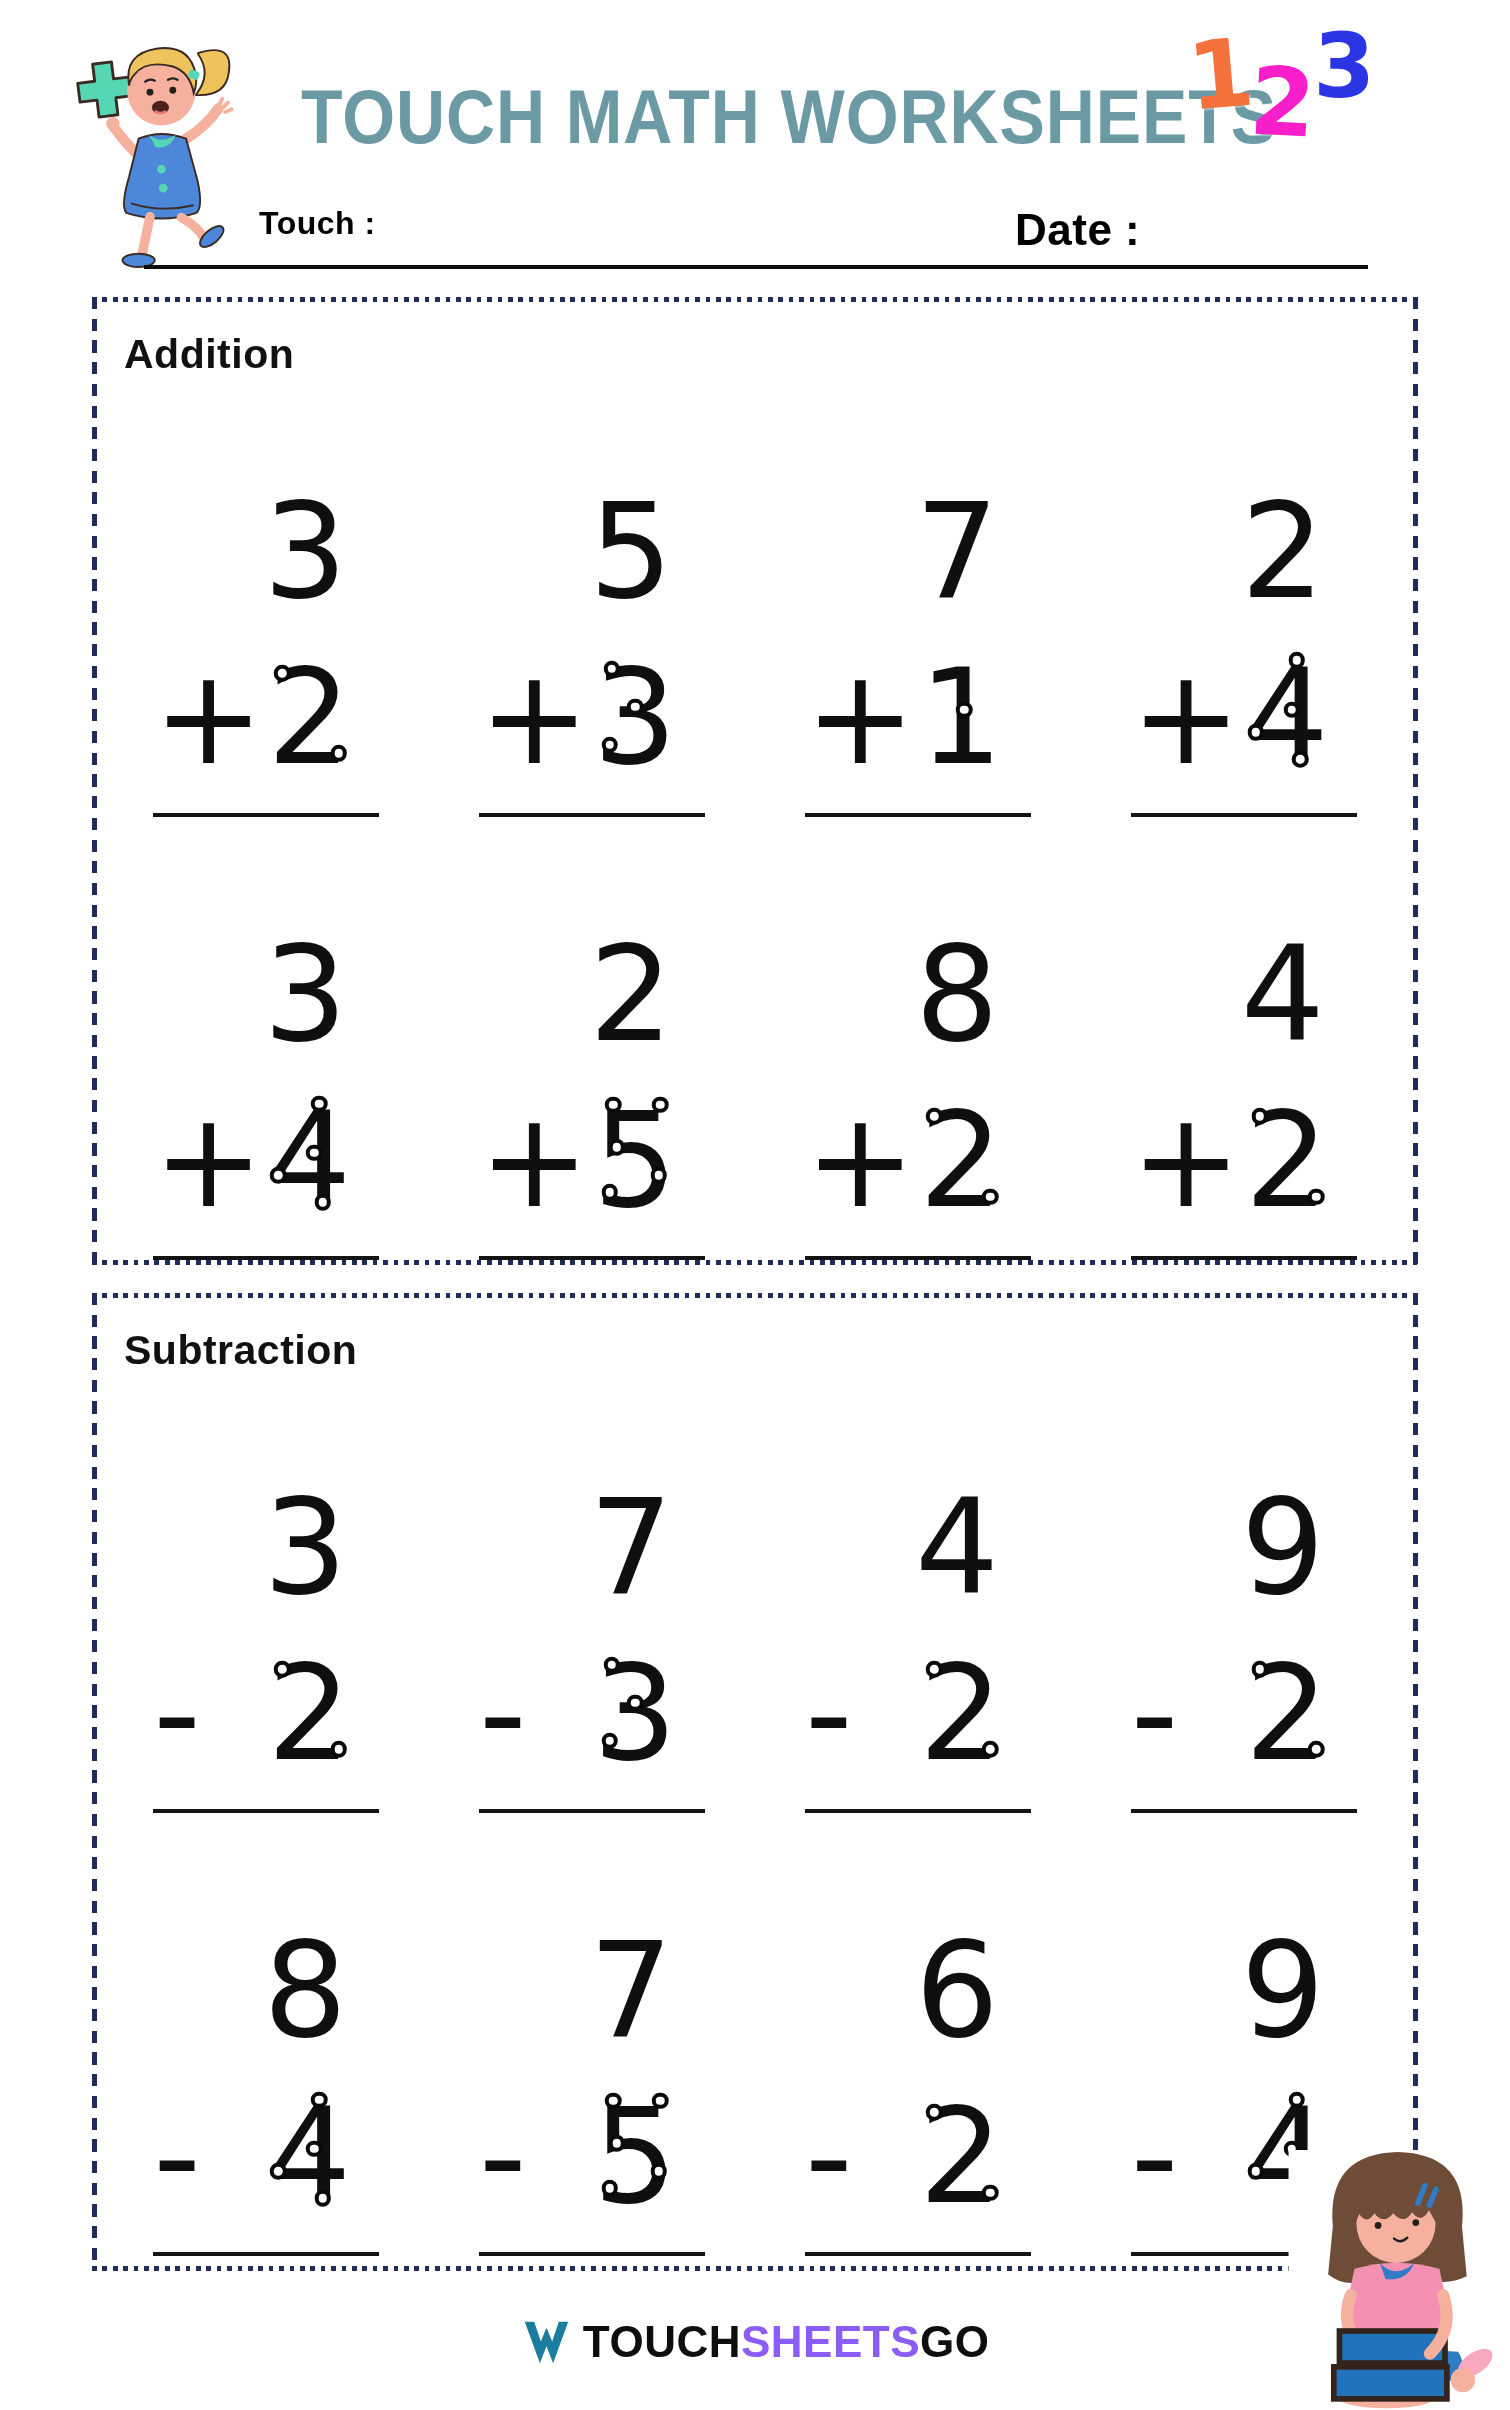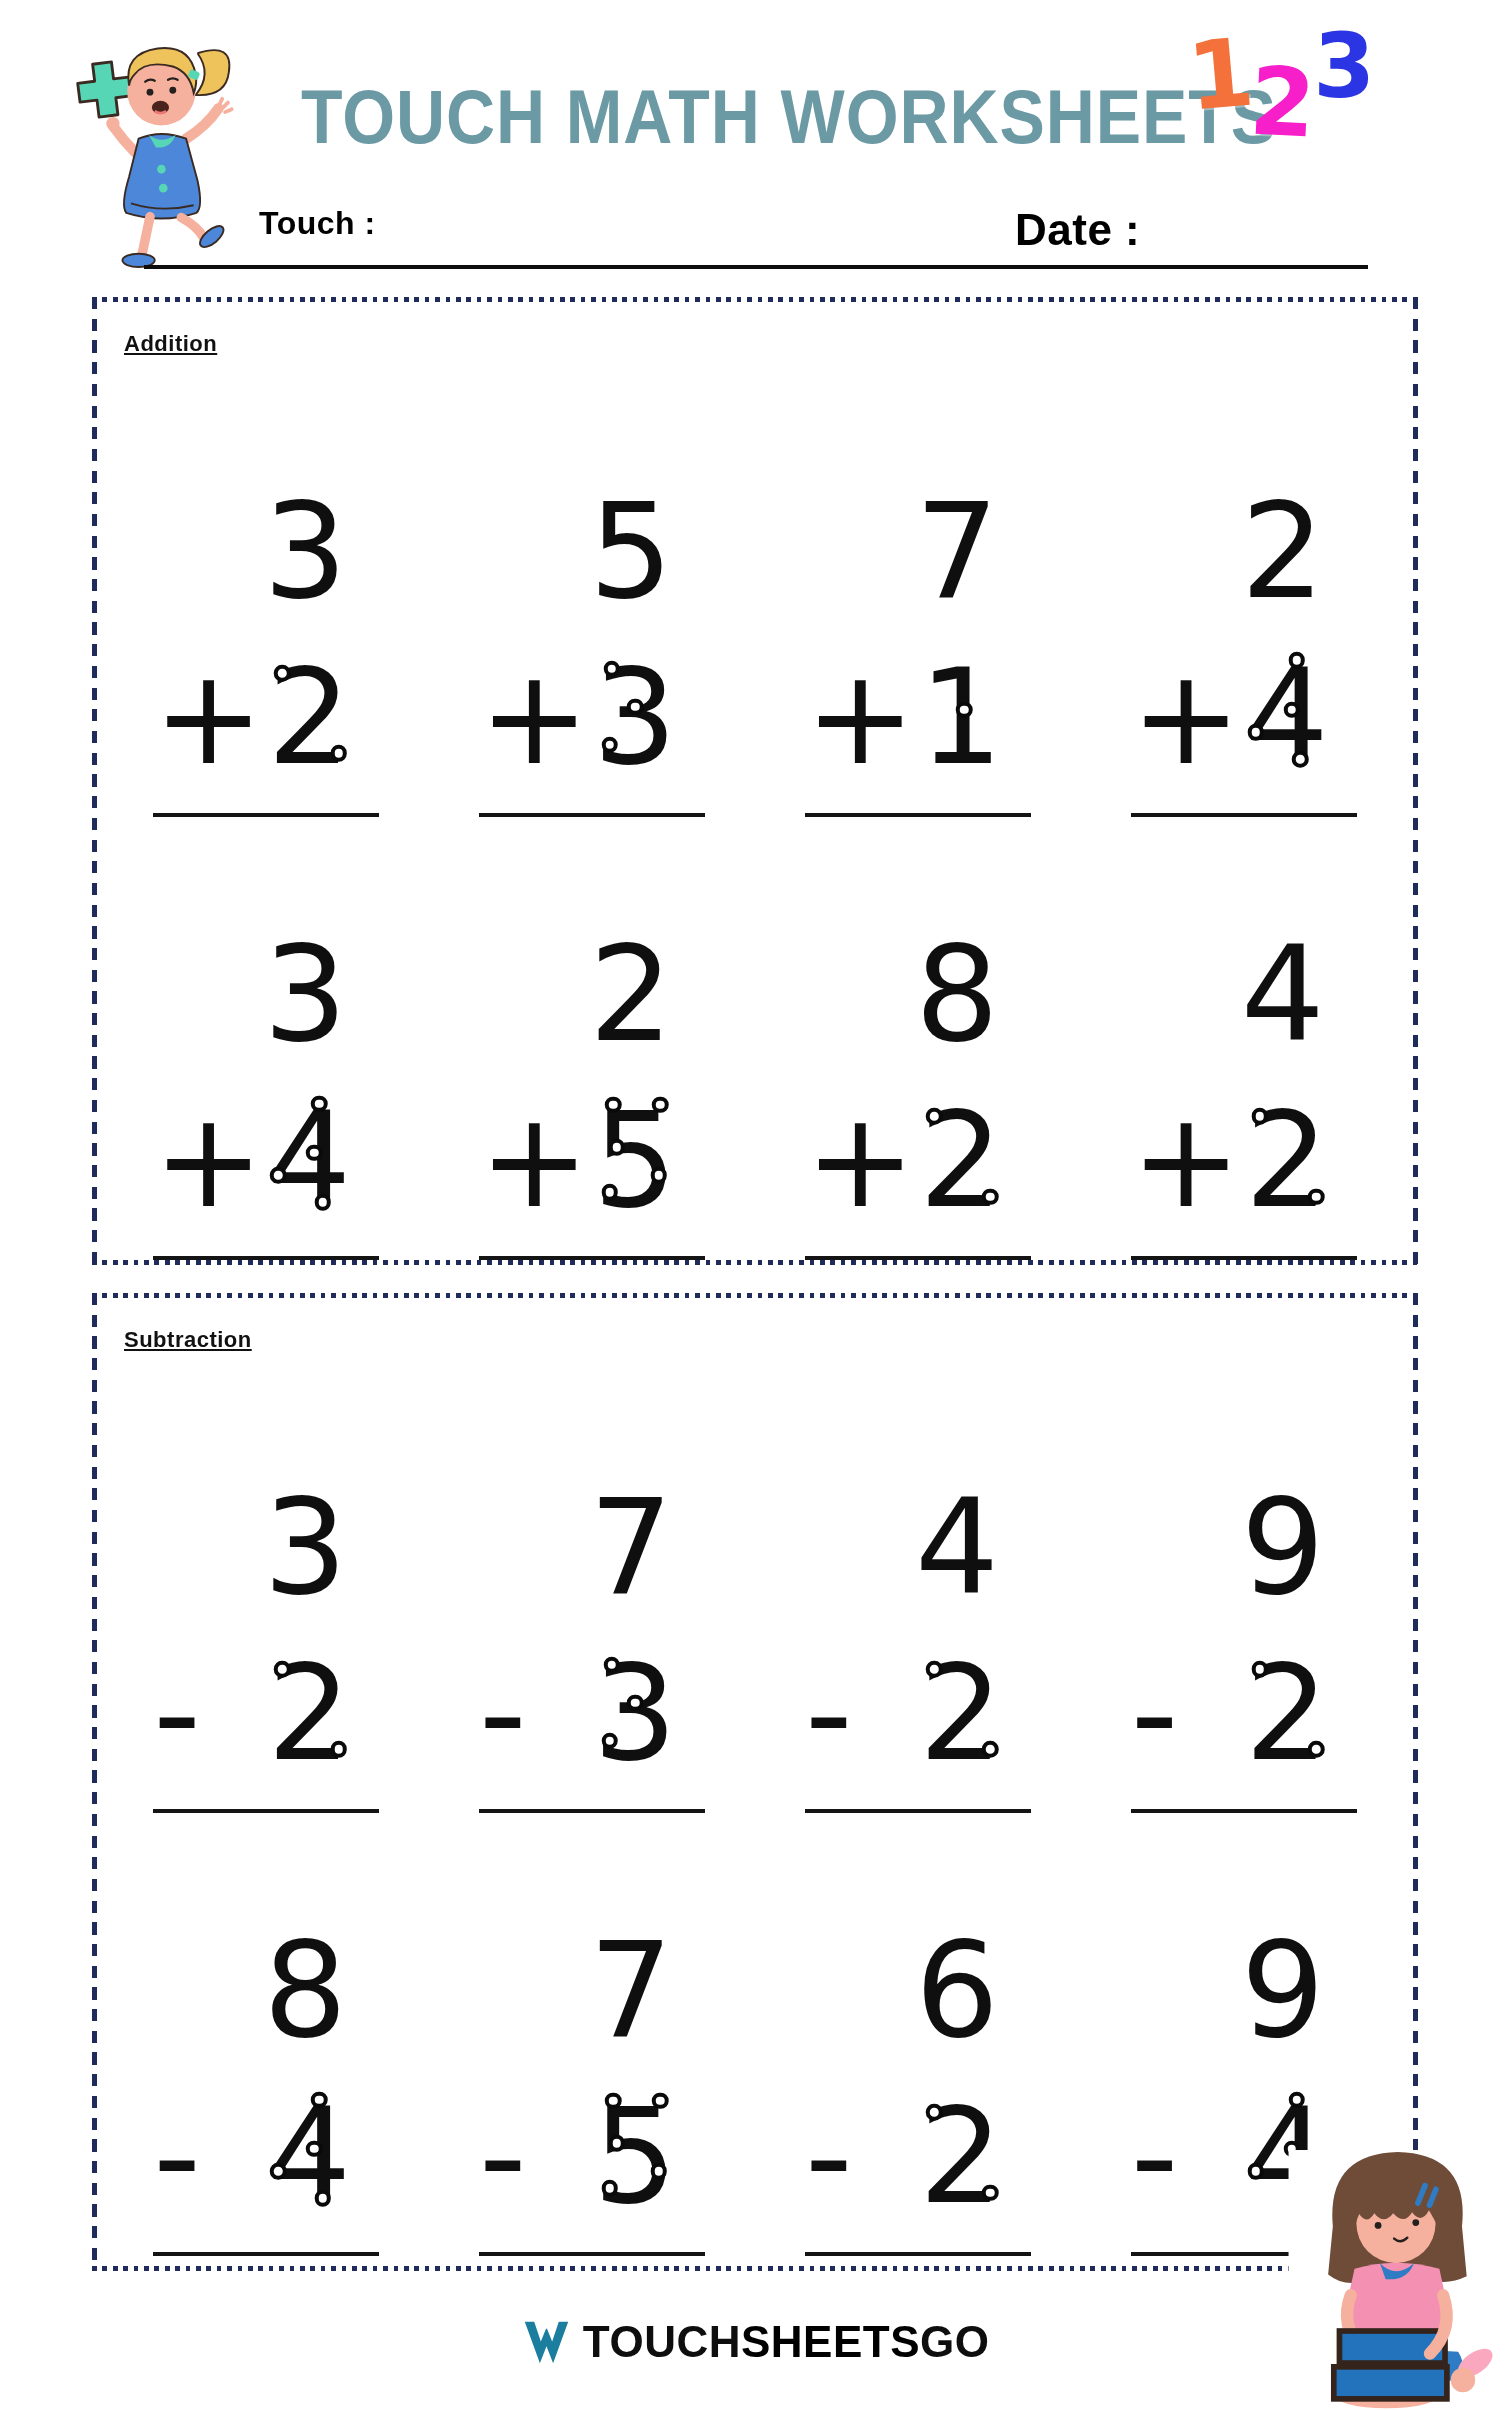--- a/index.html
+++ b/index.html
@@ -26,21 +26,21 @@
   .box-addition { top:297px; height:968px; }
   .box-subtraction { top:1293px; height:978px; z-index:1; }
   .edge { position:absolute; }
   .edge.t { left:0; right:0; top:0; height:4.7px; }
   .edge.b { left:0; right:0; bottom:0; height:4.7px; }
   .edge.t,.edge.b { background:repeating-linear-gradient(to right,#1F2B5B 0 4.7px,transparent 4.7px 10.4px); }
   .edge.l { top:0; bottom:0; left:0; width:4.7px; }
   .edge.r { top:0; bottom:0; right:0; width:4.7px; }
   .edge.l,.edge.r { background:repeating-linear-gradient(to bottom,#1F2B5B 0 12.2px,transparent 12.2px 21.7px); }
 
-  .section-heading { position:absolute; left:32px; top:34px; font-size:22px; font-weight:800; letter-spacing:0.5px; color:#111;text-decoration:underline; }
+  .section-heading { position:absolute; left:32px; top:34px; font-size:41px; font-weight:800; letter-spacing:0.5px; color:#111; }
   .directions { position:absolute; left:32px; top:87px; width:1139px; font-size:31px; line-height:1.58;
     letter-spacing:0.3px; color:#333; font-weight:400; }
 
   
   .problems-grid { position:absolute; left:11.3px; right:11.3px; top:188px;
     display:grid; grid-template-columns:repeat(4,1fr); row-gap:111px; justify-items:center; }
   .problem { width:226px; }
   .digit { font-family:"DejaVu Sans",sans-serif; color:#0f0f0f; }
   .top-row { height:141px; font-size:132px; line-height:1; text-align:right; padding-right:32px; }
   .bot-row { margin-top:24.5px; height:141px; font-size:132px; line-height:1;
@@ -296,21 +296,21 @@
   </div>
 </div>
   </section>
 
   <div class="footer-logo">
     <svg class="logo-mark" viewBox="0 0 54 54">
       <path d="M4 5 L20 49 L27 31 L34 49 L50 5 L40 5 L33 26 L27 11 L21 26 L14 5 Z" fill="#1C7E9E"></path>
       <path d="M22 5 L30 5 L27 13 Z" fill="#ffffff"></path>
     </svg>
     <div class="logo-text">
-      <span>TOUCH</span><span style="color: #000000;">SHEETS</span><span>GO</span>
+      <span>TOUCH</span><span style="color: #8b5cf6;">SHEETS</span><span>GO</span>
     </div>
   </div>
 
   <svg class="footer-girl" viewBox="0 0 244 290">
     <rect x="8" y="14" width="236" height="276" fill="#ffffff"></rect>
     <path d="M55 95 Q48 18 124 16 Q200 18 192 95 L197 148 Q172 160 150 148 L96 150 Q70 162 50 146 Z" fill="#6F4C38"></path>
     <circle cx="122" cy="92" r="42" fill="#F6B19E"></circle>
     <path d="M78 94 Q72 40 122 38 Q172 40 166 94 L157 78 Q149 93 139 80 Q131 94 119 81 Q109 94 99 81 Q91 94 83 82 Z" fill="#6F4C38"></path>
     <g>
       <rect x="146" y="48" width="6" height="26" rx="3" fill="#2F7CC4" transform="rotate(22 149 61)"></rect>

